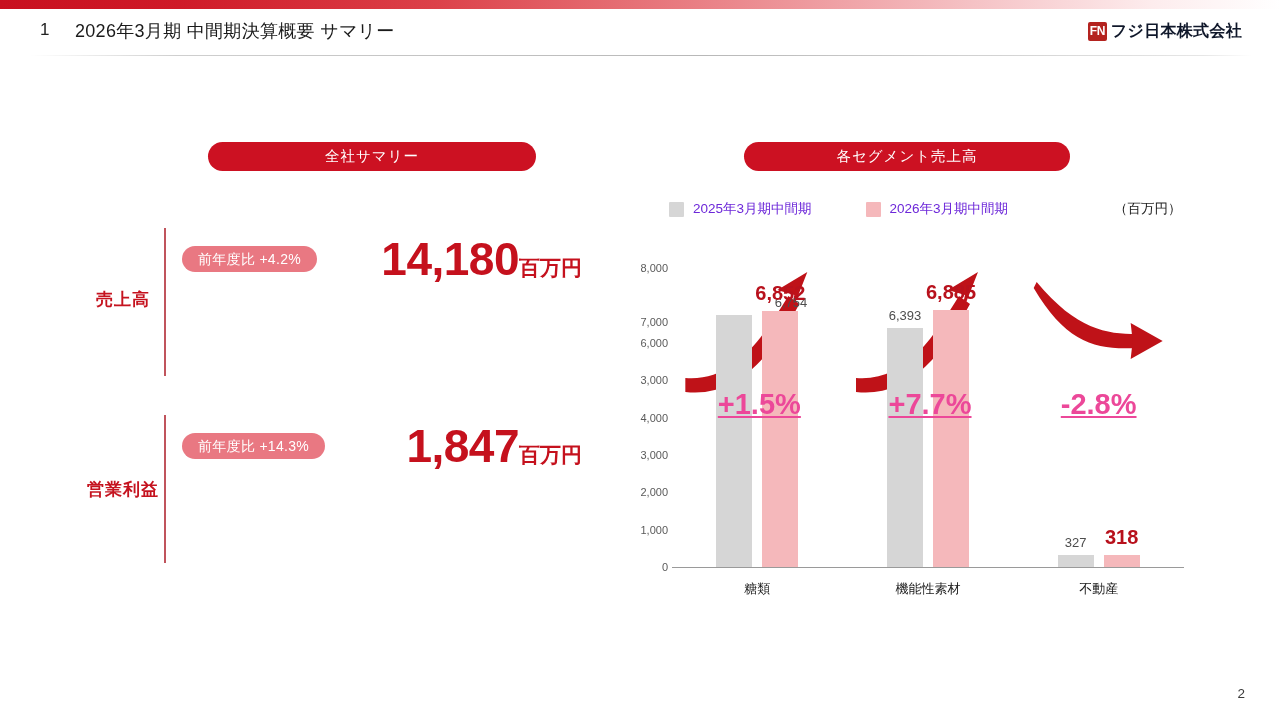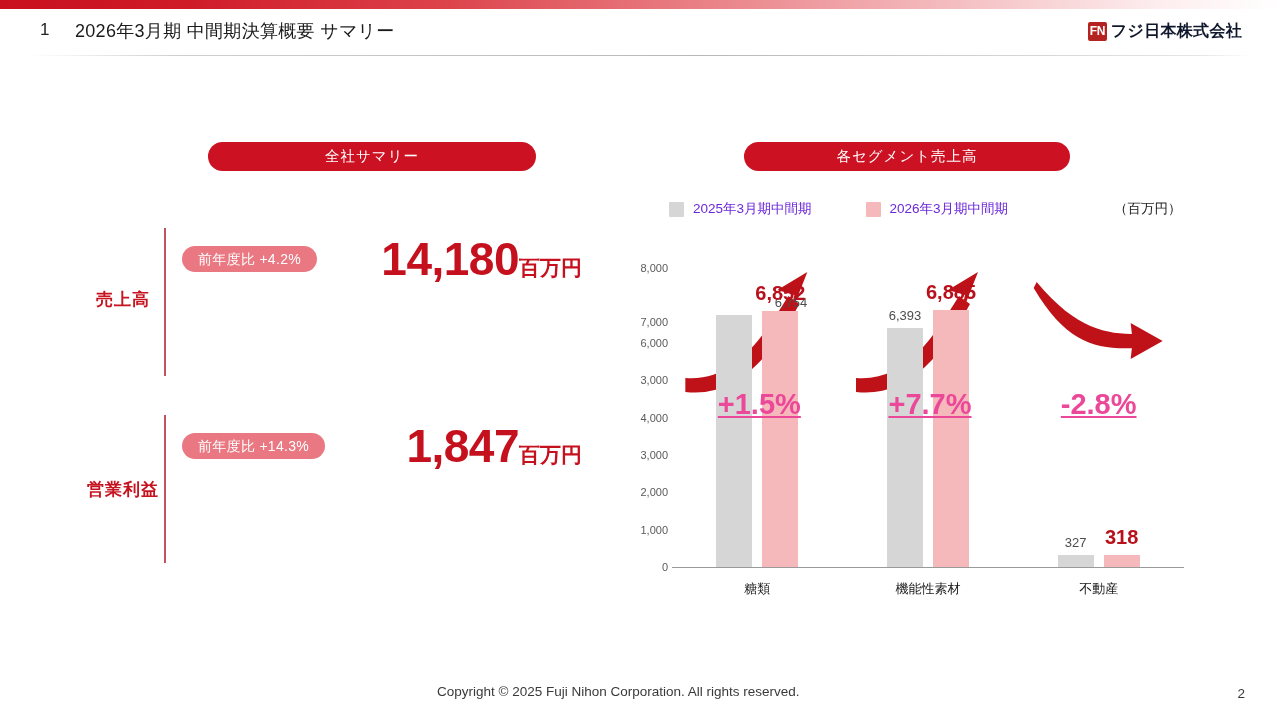--- a/index.html
+++ b/index.html
@@ -351,16 +351,15 @@
         <div class="bar-value prev" style="left: 455.667px; top: 284.778px;">327</div>
         <div class="bar curr" style="left: 483.667px; width: 36px; height: 11.8852px; bottom: 8px;"></div>
         <div class="bar-value curr" style="left: 501.667px; top: 276.115px;">318</div>
         <div class="cat-label" style="left: 478.667px;">不動産</div>
         <div class="delta" style="left: 139.333px; top: 138px;">+1.5%</div>
         <div class="delta" style="left: 310px; top: 138px;">+7.7%</div>
         <div class="delta" style="left: 478.667px; top: 138px;">-2.8%</div>
       </div>
   </div>
 
-  <div class="footer-copy">Copyright © 2025 Fuji Nihon Corporation.  All rights reserved.</div>
   <div class="footer-page">2</div>
 
 </div>
 
 </body></html>

